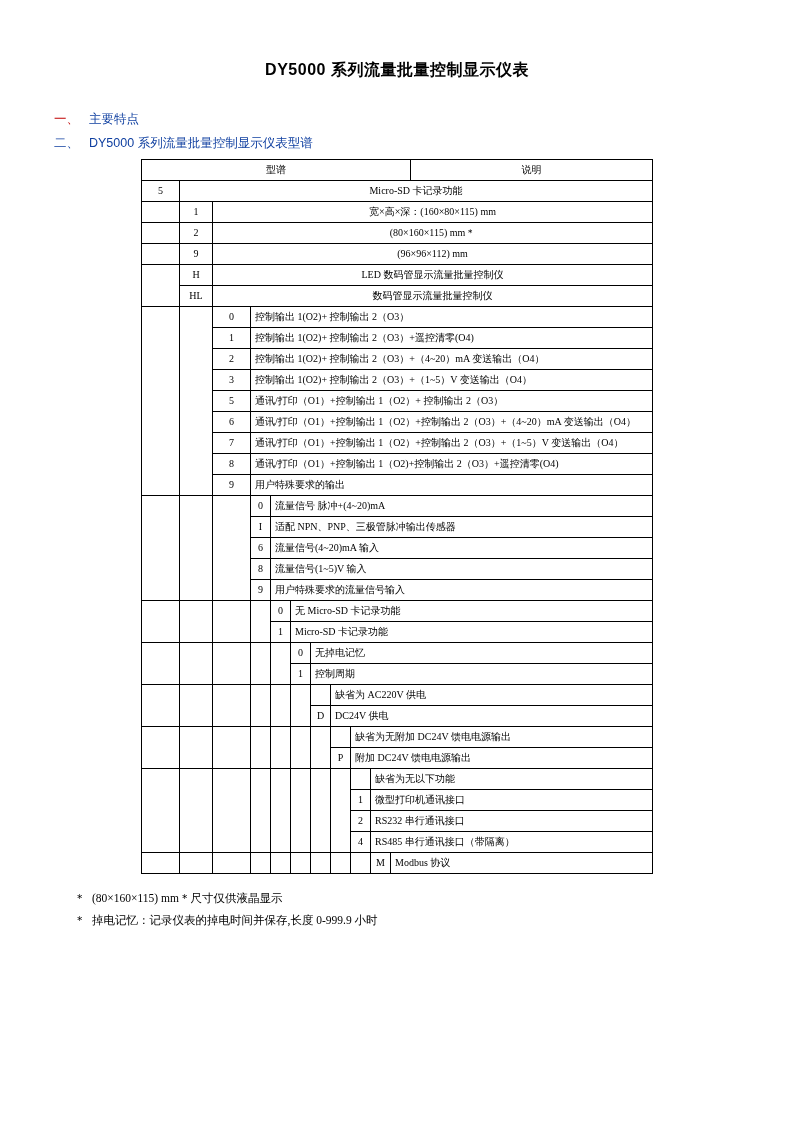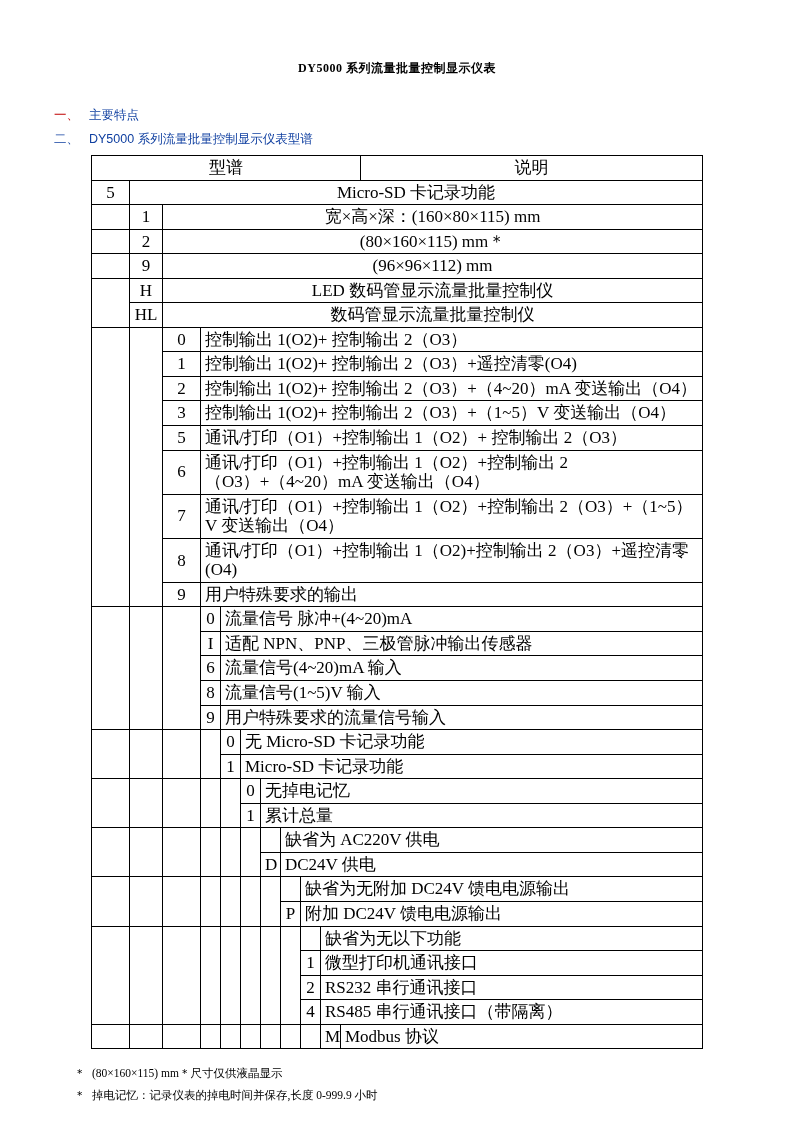--- a/index.html
+++ b/index.html
@@ -16,25 +16,25 @@
   }
   .page {
     width: 794px;
     height: 1123px;
     box-sizing: border-box;
     padding: 46px 54px 40px 54px;
     position: relative;
   }
   .doc-title {
     text-align: center;
-    font-size: 12px;
+    font-size: 16px;
     font-weight: bold;
     letter-spacing: 0.5px;
     margin: 14px 0 30px 0;
-    font-family: Liberation Serif, serif;
+    font-family: Liberation Sans, sans-serif;
   }
   .sec-head {
     font-family: "Liberation Sans", sans-serif;
     font-weight: normal;
     font-size: 12.5px;
     color: #0f3fa0;
     margin: 0 0 7px 0;
   }
   .sec-head .num {
     color: #c00000;
@@ -46,23 +46,23 @@
     padding-left: 52px;
     font-size: 12.3px;
     line-height: 1.0;
   }
   ol.features li {
     margin-bottom: 8.5px;
     padding-left: 4px;
   }
   table.spec {
     border-collapse: collapse;
-    width: 612px;
+    width: 512px;
     margin: 4px auto 0 auto;
-    font-size: 17px;
+    font-size: 10px;
     table-layout: fixed;
   }
   table.spec td, table.spec th {
     border: 1px solid #000000;
     padding: 2px 4px;
     height: 16px;
     vertical-align: middle;
     line-height: 1.15;
     font-weight: normal;
   }
@@ -243,21 +243,21 @@
         <td class="blank" rowspan="2"></td>
         <td class="blank" rowspan="2"></td>
         <td class="blank" rowspan="2"></td>
         <td class="blank" rowspan="2"></td>
         <td class="blank" rowspan="2"></td>
         <td class="code">0</td>
         <td class="desc" colspan="6">无掉电记忆</td>
       </tr>
       <tr>
         <td class="code">1</td>
-        <td class="desc" colspan="6">累计总量</td>
+        <td class="desc" colspan="6">控制周期</td>
       </tr>
 
       <tr>
         <td class="blank" rowspan="2"></td>
         <td class="blank" rowspan="2"></td>
         <td class="blank" rowspan="2"></td>
         <td class="blank" rowspan="2"></td>
         <td class="blank" rowspan="2"></td>
         <td class="blank" rowspan="2"></td>
         <td class="code"></td>

